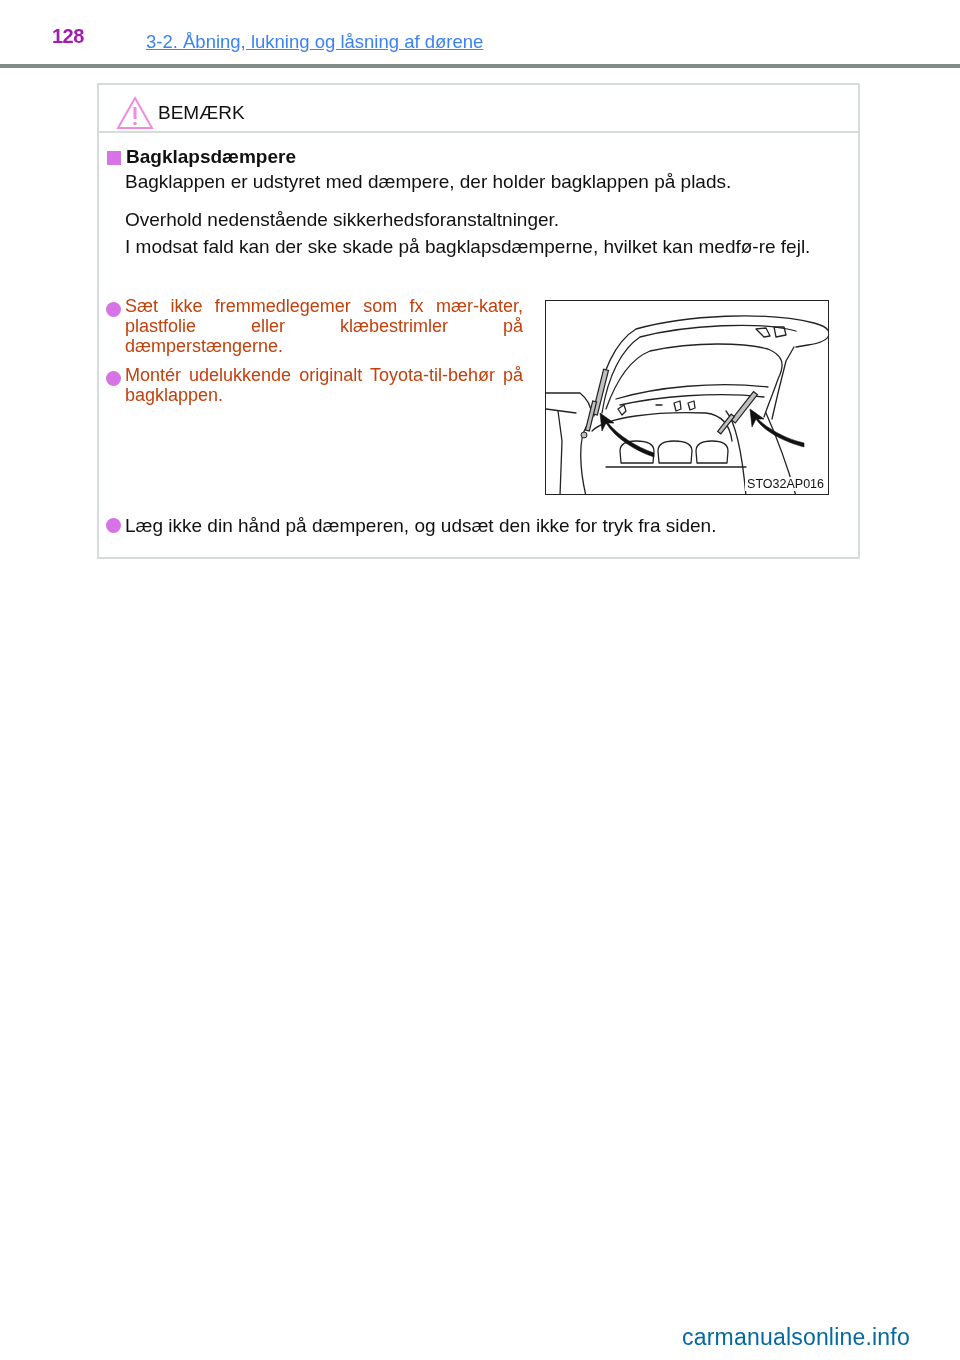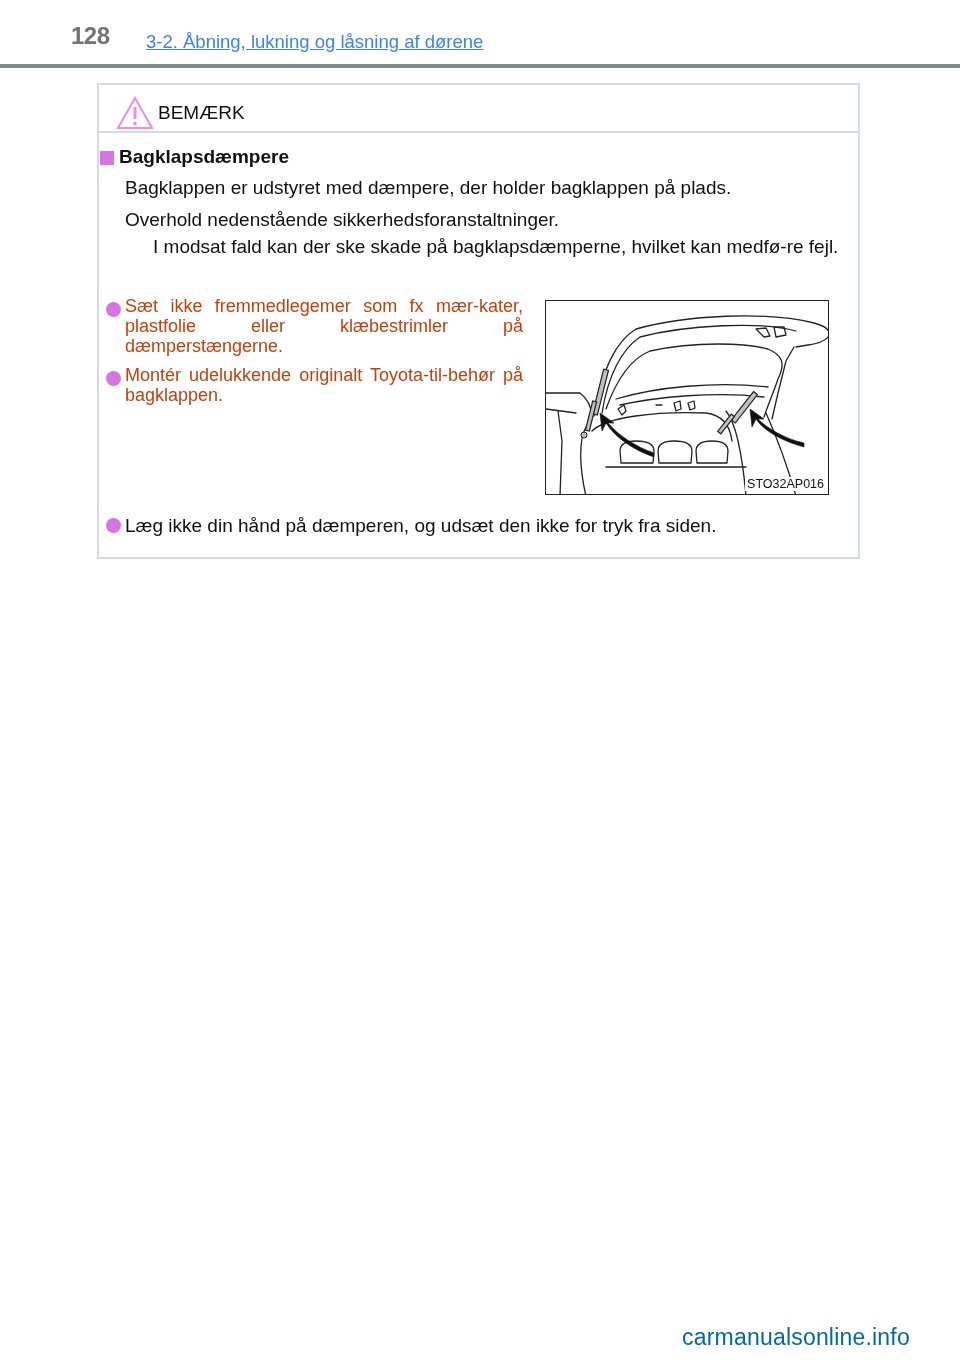--- a/index.html
+++ b/index.html
@@ -17,27 +17,27 @@
     }
     .page-header {
       position: absolute;
       left: 0;
       top: 0;
       width: 960px;
       height: 40px;
     }
     .page-number {
       position: absolute;
-      left: 71px;
+      left: 52px;
       top: 24px;
       font-family: "Liberation Sans", sans-serif;
       font-weight: bold;
-      font-size: 24px;
+      font-size: 20px;
       letter-spacing: -0.5px;
-      color: #737373;
+      color: #a21caf;
       line-height: 24px;
     }
     .section-title {
       position: absolute;
       left: 146px;
       top: 32px;
       font-size: 18.5px;
       line-height: 20px;
       color: #3b82f6;
       text-decoration: underline;
@@ -80,21 +80,21 @@
     .notice-label {
       position: absolute;
       left: 59px;
       top: 10px;
       font-size: 19px;
       line-height: 20px;
       color: #111;
     }
     .subhead {
       position: absolute;
-      left: 1px;
+      left: 8px;
       top: 62px;
       display: flex;
       align-items: center;
       justify-content: center;
     }
     .square-bullet {
       width: 14px;
       height: 14px;
       background: #d674e6;
       margin-right: 5px;
@@ -204,23 +204,23 @@
       <circle cx="19" cy="27.5" r="1.8" fill="#f08be0"></circle>
     </svg>
     <div class="notice-label">BEMÆRK</div>
   </div>
 
   <div class="subhead">
     <span class="square-bullet"></span>
     <span class="subhead-text">Bagklapsdæmpere</span>
   </div>
 
-  <div class="para" style="top:89px;">Bagklappen er udstyret med dæmpere, der holder bagklappen på plads.</div>
+  <div class="para" style="top:83px;">Bagklappen er udstyret med dæmpere, der holder bagklappen på plads.</div>
   <div class="para" style="top:121px;">Overhold nedenstående sikkerhedsforanstaltninger.</div>
-  <div class="para" style="top:148px;margin-left:28px;">I modsat fald kan der ske skade på bagklapsdæmperne, hvilket kan medfø-re fejl.</div>
+  <div class="para" style="top:148px;">I modsat fald kan der ske skade på bagklapsdæmperne, hvilket kan medfø-re fejl.</div>
 
   <div class="bullet-list">
     <div class="bullet">
       <span class="dot"></span>
       <span>Sæt ikke fremmedlegemer som fx mær-kater, plastfolie eller klæbestrimler på dæmperstængerne.</span>
     </div>
     <div class="bullet">
       <span class="dot"></span>
       <span>Montér udelukkende originalt Toyota-til-behør på bagklappen.</span>
     </div>

